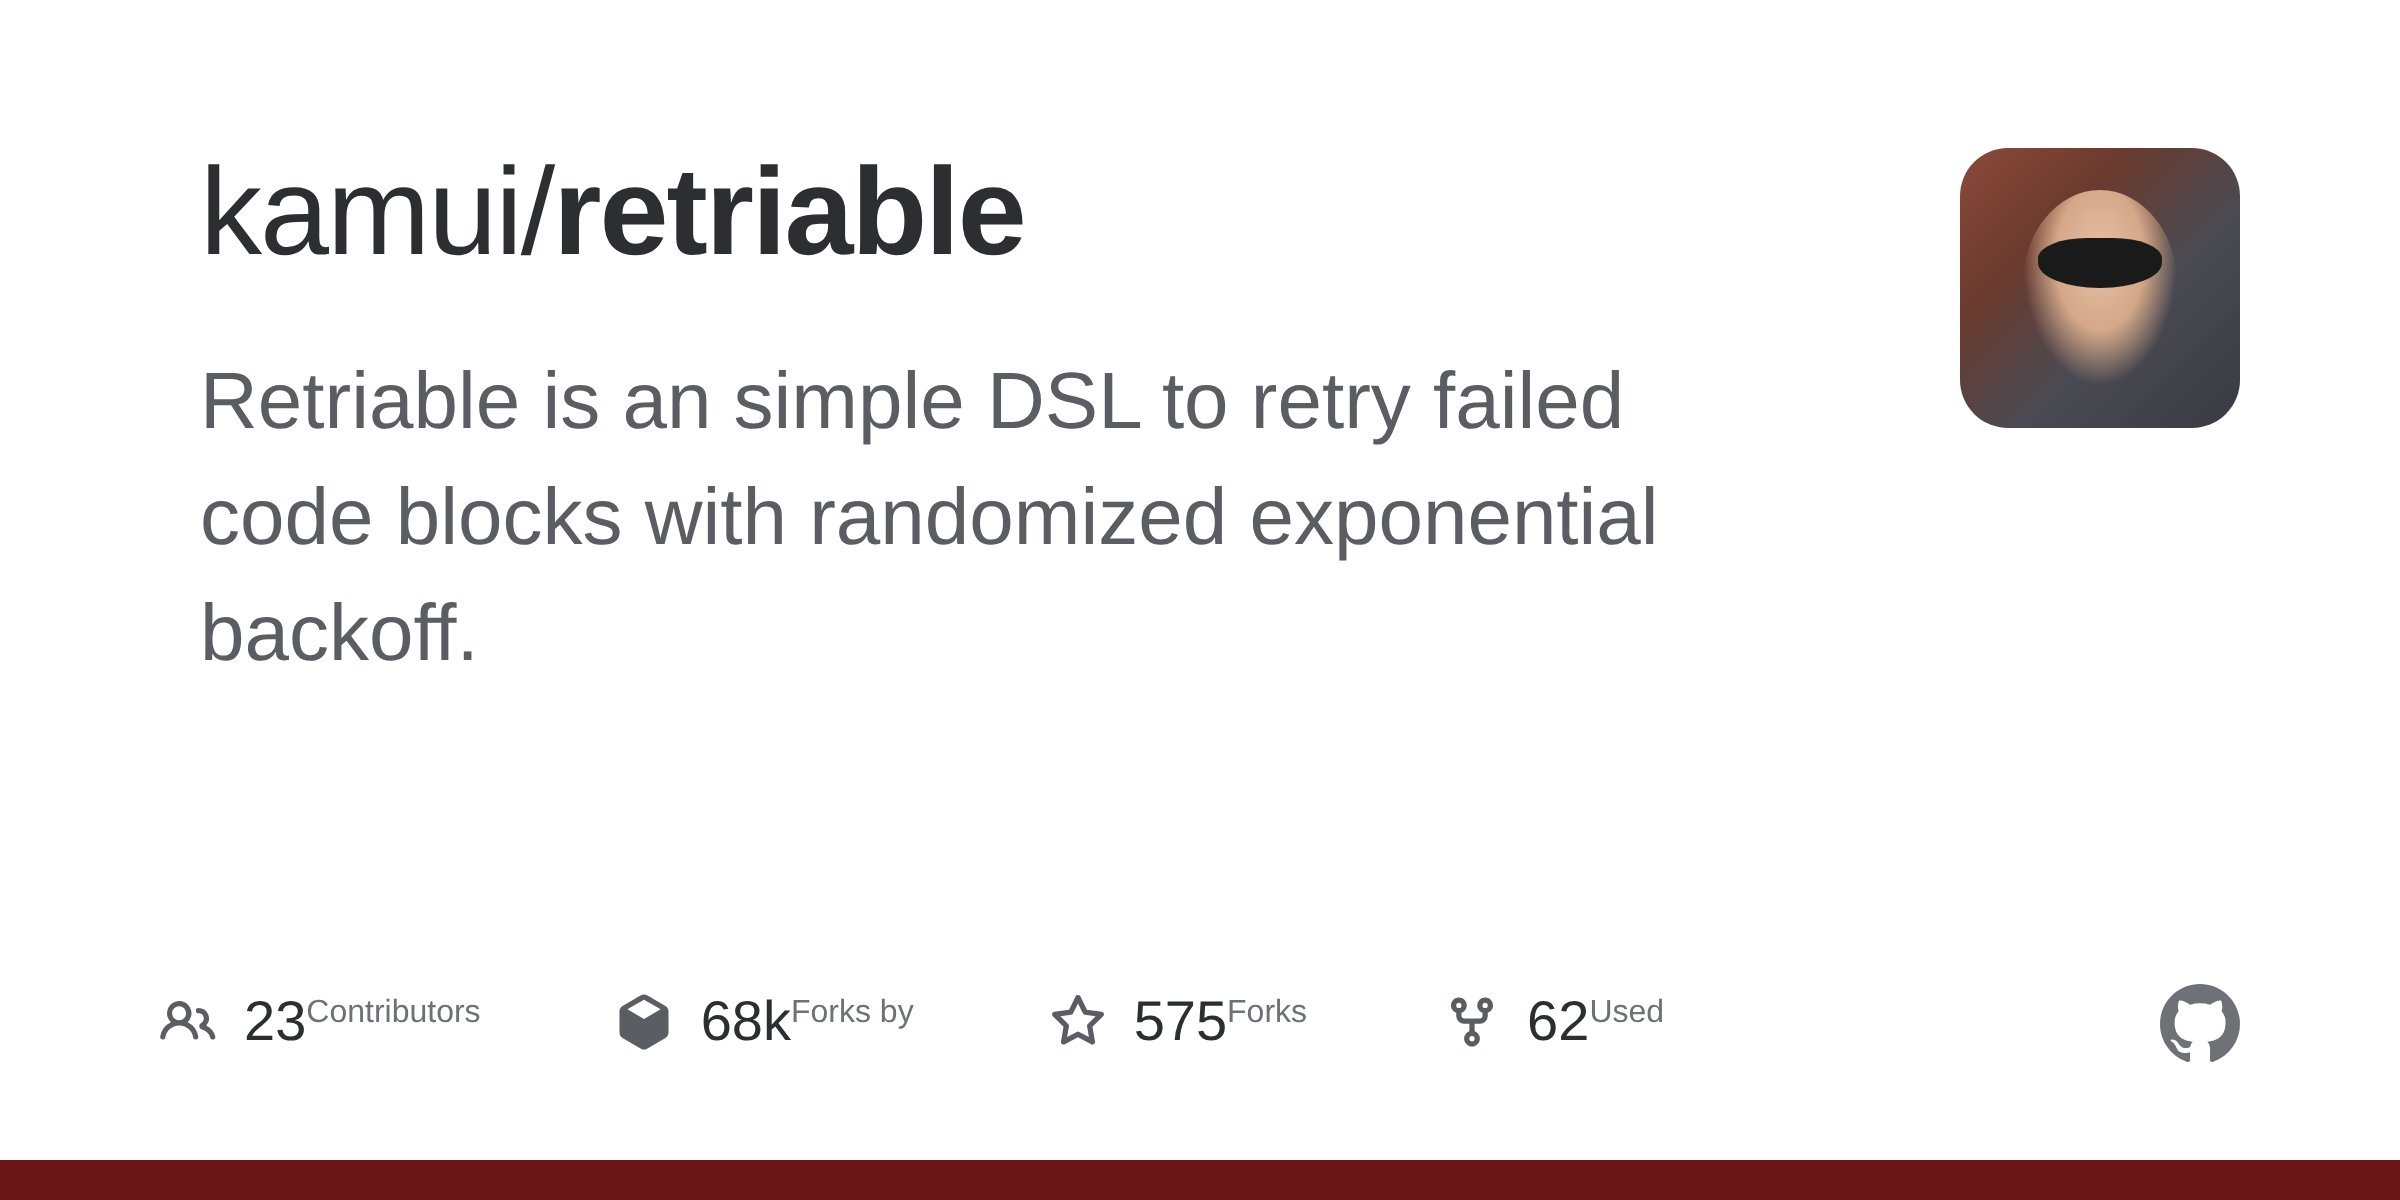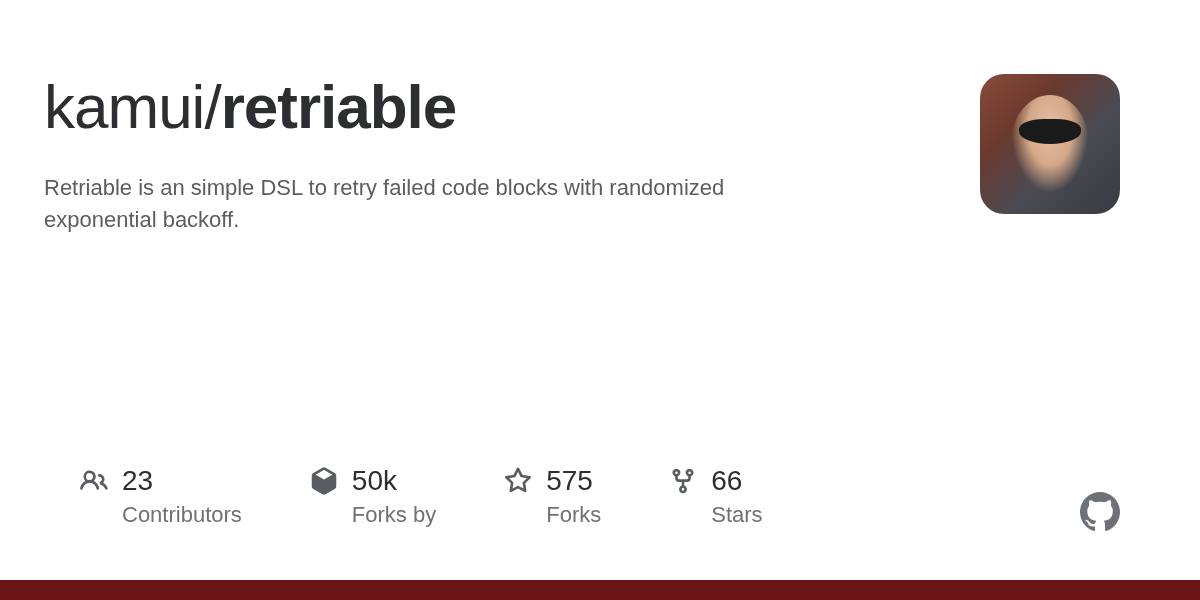--- a/index.html
+++ b/index.html
@@ -11,21 +11,21 @@
     body {
       font-family: -apple-system, BlinkMacSystemFont, "Segoe UI", Helvetica, Arial, sans-serif;
       background: #ffffff;
       width: 1200px;
       height: 600px;
       position: relative;
       overflow: hidden;
     }
     
     .container {
-      padding: 70px 80px 0 44px;
+      padding: 70px 80px 0 100px;
       height: 100%;
       position: relative;
     }
     
     .header-row {
       display: flex;
       justify-content: space-between;
       align-items: flex-start;
     }
     
@@ -43,21 +43,21 @@
     
     .repo-title .owner {
       font-weight: 400;
     }
     
     .repo-title .name {
       font-weight: 700;
     }
     
     .description {
-      font-size: 22px;
+      font-size: 40px;
       color: #5a5d61;
       line-height: 1.45;
       margin-top: 28px;
       max-width: 740px;
       font-weight: 400;
     }
     
     .avatar {
       width: 140px;
       height: 140px;
@@ -107,32 +107,32 @@
     
     .stat-icon {
       width: 28px;
       height: 28px;
       color: #5a5d61;
       margin-top: 3px;
     }
     
     .stat-text {
       display: flex;
-      flex-direction: column;
+      flex-direction: row;
     }
     
     .stat-value {
       font-size: 28px;
       font-weight: 400;
       color: #2c2e31;
       line-height: 1.2;
     }
     
     .stat-label {
-      font-size: 22px;
+      font-size: 16px;
       color: #6e7176;
       font-weight: 400;
       margin-top: 4px;
     }
     
     .github-logo {
       position: absolute;
       bottom: 68px;
       right: 80px;
       width: 40px;
@@ -173,42 +173,42 @@
         <span class="stat-label">Contributors</span>
       </div>
     </div>
 
     <div class="stat">
       <svg class="stat-icon" viewBox="0 0 16 16" fill="currentColor">
         <path d="M8.878.392a1.75 1.75 0 0 0-1.756 0l-5.25 3.045A1.75 1.75 0 0 0 1 4.951v6.098c0 .624.332 1.2.872 1.514l5.25 3.045a1.75 1.75 0 0 0 1.756 0l5.25-3.045c.54-.313.872-.89.872-1.514V4.951c0-.624-.332-1.2-.872-1.514L8.878.392ZM7.875 1.69a.248.248 0 0 1 .25 0l4.63 2.685L8 7.133 3.245 4.375l4.63-2.685ZM2.5 5.677v5.372c0 .09.047.171.125.216l4.625 2.683V8.432Zm6.25 8.271 4.625-2.683a.25.25 0 0 0 .125-.216V5.677L8.75 8.432Z"></path>
         <path d="M11.28 10.22a.75.75 0 1 0-1.06 1.06L11.94 13l-1.72 1.72a.75.75 0 1 0 1.06 1.06l2.25-2.25a.75.75 0 0 0 0-1.06l-2.25-2.25Z" transform="translate(-9, 2) scale(0.7) rotate(180 8 13)"></path>
       </svg>
       <div class="stat-text">
-        <span class="stat-value">50k</span>
+        <span class="stat-value">68k</span>
         <span class="stat-label">Forks by</span>
       </div>
     </div>
 
     <div class="stat">
       <svg class="stat-icon" viewBox="0 0 16 16" fill="currentColor">
         <path d="M8 .25a.75.75 0 0 1 .673.418l1.882 3.815 4.21.612a.75.75 0 0 1 .416 1.279l-3.046 2.97.719 4.192a.751.751 0 0 1-1.088.791L8 12.347l-3.766 1.98a.75.75 0 0 1-1.088-.79l.72-4.194L.818 6.374a.75.75 0 0 1 .416-1.28l4.21-.611L7.327.668A.75.75 0 0 1 8 .25Zm0 2.445L6.615 5.5a.75.75 0 0 1-.564.41l-3.097.45 2.24 2.184a.75.75 0 0 1 .216.664l-.528 3.084 2.769-1.456a.75.75 0 0 1 .698 0l2.77 1.456-.53-3.084a.75.75 0 0 1 .216-.664l2.24-2.183-3.096-.45a.75.75 0 0 1-.564-.41L8 2.694Z"></path>
       </svg>
       <div class="stat-text">
         <span class="stat-value">575</span>
         <span class="stat-label">Forks</span>
       </div>
     </div>
 
     <div class="stat">
       <svg class="stat-icon" viewBox="0 0 16 16" fill="currentColor">
         <path d="M5 5.372v.878c0 .414.336.75.75.75h4.5a.75.75 0 0 0 .75-.75v-.878a2.25 2.25 0 1 1 1.5 0v.878a2.25 2.25 0 0 1-2.25 2.25h-1.5v2.128a2.251 2.251 0 1 1-1.5 0V8.5h-1.5A2.25 2.25 0 0 1 3.5 6.25v-.878a2.25 2.25 0 1 1 1.5 0ZM5 3.25a.75.75 0 1 0-1.5 0 .75.75 0 0 0 1.5 0Zm6.75.75a.75.75 0 1 0 0-1.5.75.75 0 0 0 0 1.5Zm-3 8.75a.75.75 0 1 0-1.5 0 .75.75 0 0 0 1.5 0Z"></path>
       </svg>
       <div class="stat-text">
-        <span class="stat-value">66</span>
-        <span class="stat-label">Stars</span>
+        <span class="stat-value">62</span>
+        <span class="stat-label">Used</span>
       </div>
     </div>
   </div>
 
   <svg class="github-logo" viewBox="0 0 16 16" fill="currentColor">
     <path d="M8 0C3.58 0 0 3.58 0 8c0 3.54 2.29 6.53 5.47 7.59.4.07.55-.17.55-.38 0-.19-.01-.82-.01-1.49-2.01.37-2.53-.49-2.69-.94-.09-.23-.48-.94-.82-1.13-.28-.15-.68-.52-.01-.53.63-.01 1.08.58 1.23.82.72 1.21 1.87.87 2.33.66.07-.52.28-.87.51-1.07-1.78-.2-3.64-.89-3.64-3.95 0-.87.31-1.59.82-2.15-.08-.2-.36-1.02.08-2.12 0 0 .67-.21 2.2.82.64-.18 1.32-.27 2-.27.68 0 1.36.09 2 .27 1.53-1.04 2.2-.82 2.2-.82.44 1.1.16 1.92.08 2.12.51.56.82 1.27.82 2.15 0 3.07-1.87 3.75-3.65 3.95.29.25.54.73.54 1.48 0 1.07-.01 1.93-.01 2.2 0 .21.15.46.55.38A8.013 8.013 0 0 0 16 8c0-4.42-3.58-8-8-8z"></path>
   </svg>
 </div>
 
 <div class="bottom-bar"></div>

